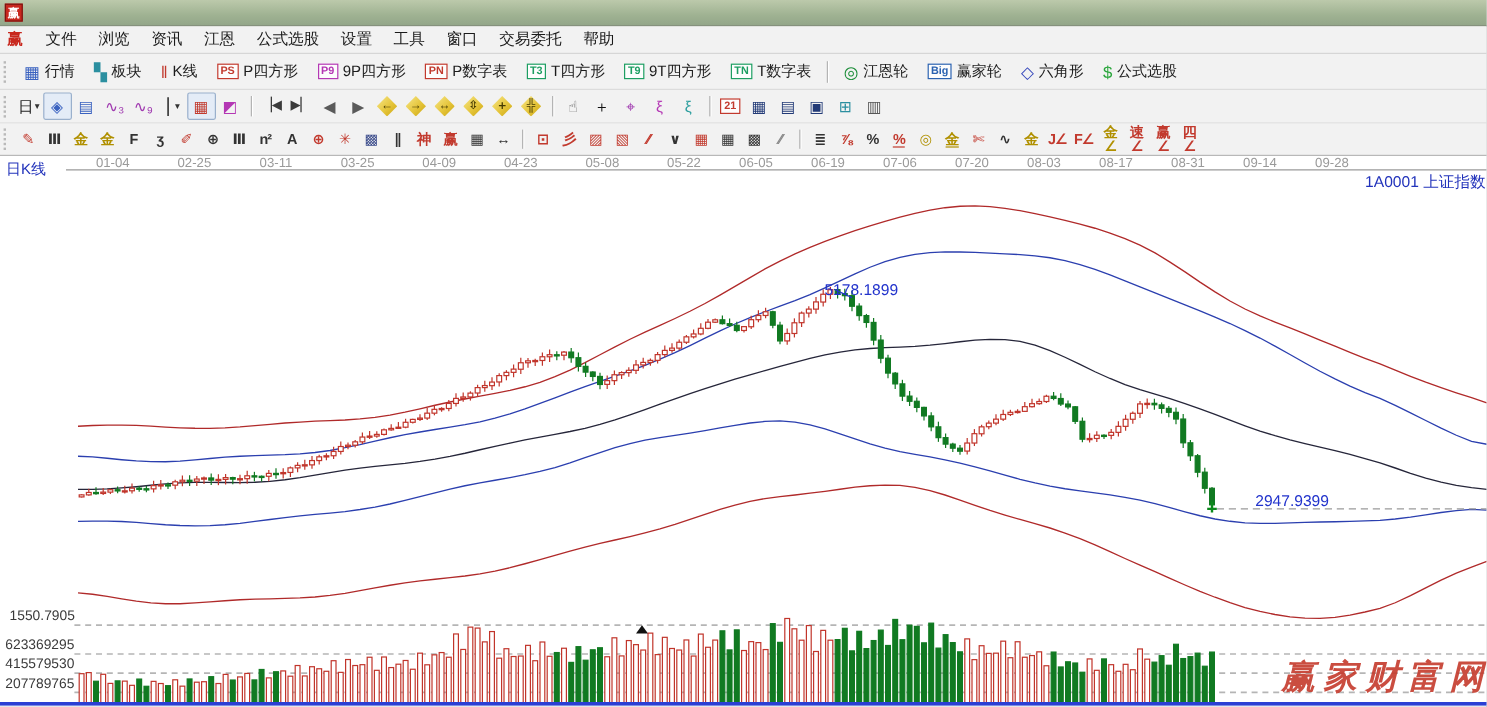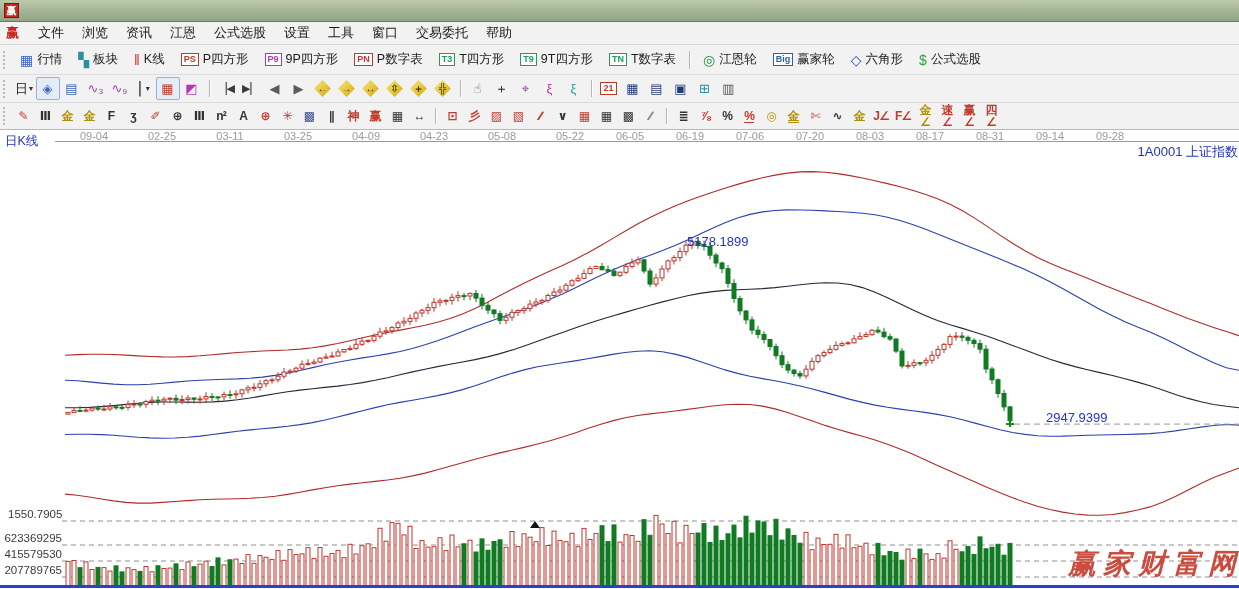--- a/index.html
+++ b/index.html
@@ -985,21 +985,21 @@
         <line x1="1006" y1="294.1" x2="1014" y2="294.1" stroke="#0c8a1c" stroke-width="2"></line>
         <line x1="1010" y1="288.1" x2="1010" y2="297.1" stroke="#0c8a1c" stroke-width="2"></line>
         <line x1="695" y1="111.0" x2="710" y2="118.01102144405678" stroke="#2233cc" stroke-width="1"></line>
         <polygon points="530,398 540,398 535,391" fill="#111"></polygon>
       </svg>
 
     <div class="lbl-abs mode-label">日K线</div>
 
     <div>
 
-        <div class="lbl-abs date-tick" style="left: 94px;">09-04</div>
+        <div class="lbl-abs date-tick" style="left: 94px;">01-04</div>
 
         <div class="lbl-abs date-tick" style="left: 162px;">02-25</div>
 
         <div class="lbl-abs date-tick" style="left: 230px;">03-11</div>
 
         <div class="lbl-abs date-tick" style="left: 298px;">03-25</div>
 
         <div class="lbl-abs date-tick" style="left: 366px;">04-09</div>
 
         <div class="lbl-abs date-tick" style="left: 434px;">04-23</div>

